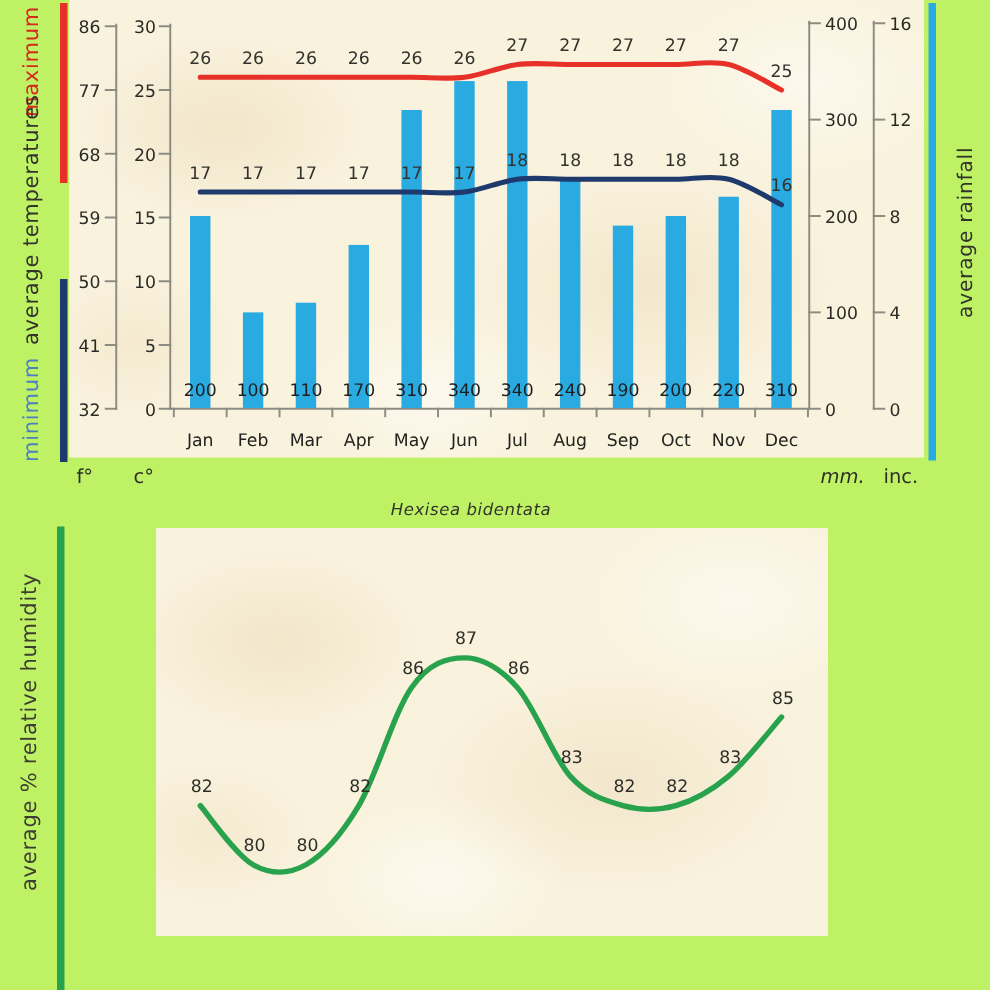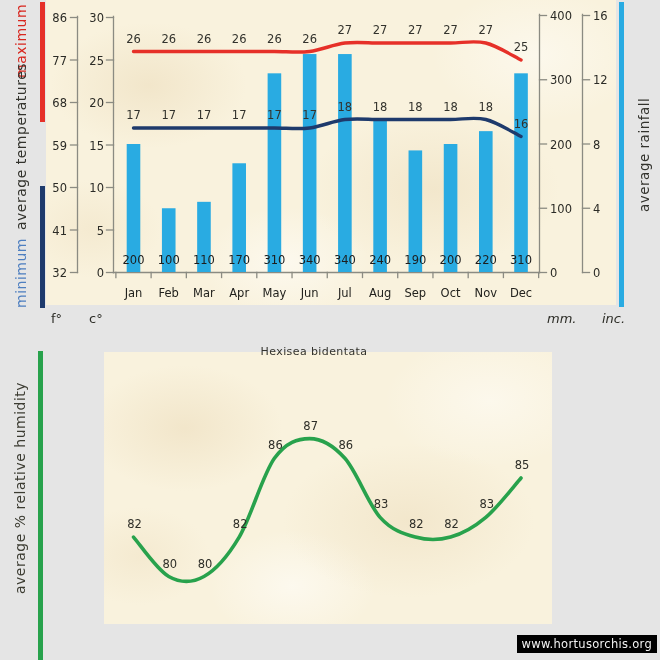--- a/index.html
+++ b/index.html
@@ -1,19 +1,19 @@
 <!DOCTYPE html>
 <html><head>
 <meta charset="utf-8">
 <style>
   html,body{margin:0;padding:0;}
   .page{
     position:relative;
     width:660px;height:660px;
-    background:#e5e5e5;
+    background:#bef264;
     font-family:"DejaVu Sans","Liberation Sans",sans-serif;
     overflow:hidden;
   }
   .panel{
     position:absolute;
     background-color:#f9f2dd;
     background-image:
       radial-gradient(ellipse 140px 90px at 18% 28%, rgba(236,220,187,.55), transparent 70%),
       radial-gradient(ellipse 180px 110px at 68% 62%, rgba(236,220,187,.5), transparent 70%),
       radial-gradient(ellipse 120px 80px at 42% 86%, rgba(253,250,241,.85), transparent 70%),
@@ -41,29 +41,28 @@
   .vl-rain{left:636px;top:212px;color:#33332d;font-size:13.5px;}
   .vl-hum{left:12px;top:594px;color:#3c3c32;}
   .unit{
     position:absolute;
     font-size:13px;
     color:#2e2e28;
   }
   .unit-f{left:51px;top:311px;}
   .unit-c{left:89px;top:311px;}
   .unit-mm{left:547px;top:311px;font-style:italic;}
-  .unit-inc{left:602px;top:311px;font-style:italic;}
+  .unit-inc{left:589px;top:311px;}
   .species-title{
     position:absolute;
     left:0;top:333px;width:628px;
     text-align:center;
-    font-size:11px;
+    font-size:11px;font-style:italic;
     color:#33332d;
     letter-spacing:.4px;
-    margin-top:12px;
   }
   .footer-link{
     position:absolute;
     right:3px;bottom:7px;
     background:#000;
     color:#f2f2f2;
     font-size:11.5px;
     padding:1.5px 5px 2.5px 5px;
     letter-spacing:.3px;
     cursor:pointer;
@@ -242,14 +241,13 @@
   <div class="vlabel vl-rain">average rainfall</div>
   <div class="vlabel vl-hum">average %  relative humidity</div>
 
   <div class="unit unit-f">f°</div>
   <div class="unit unit-c">c°</div>
   <div class="unit unit-mm">mm.</div>
   <div class="unit unit-inc">inc.</div>
 
   <div class="species-title">Hexisea bidentata</div>
 
-  <div class="footer-link">www.hortusorchis.org</div>
 </div>
 
 </body></html>

